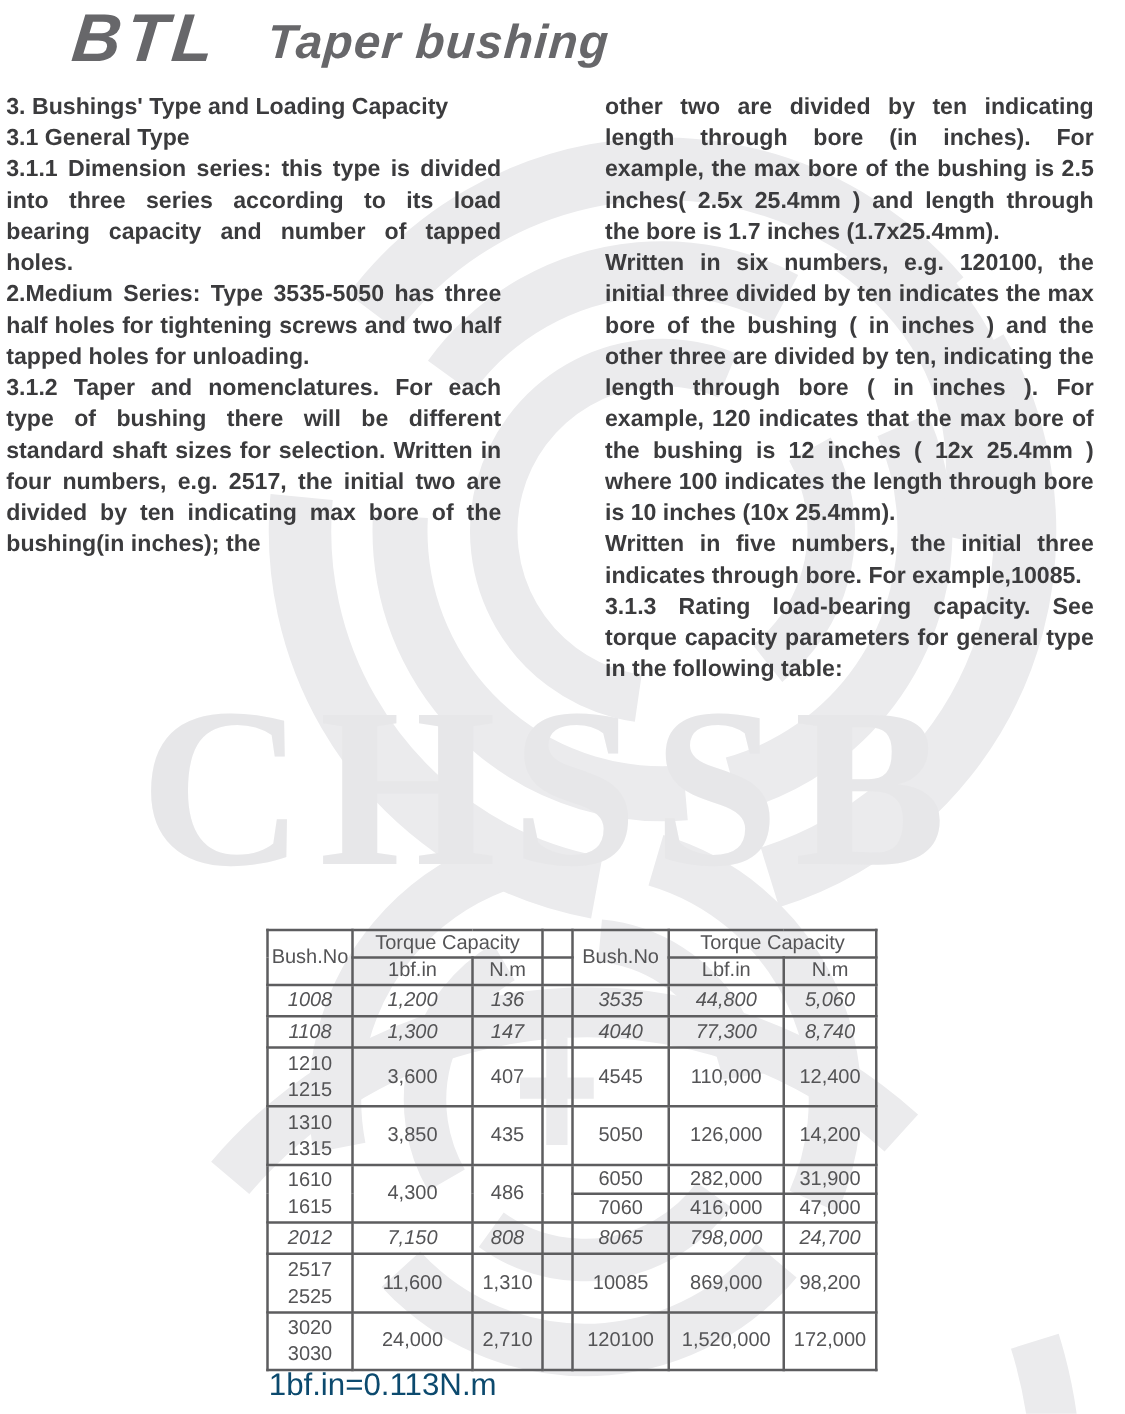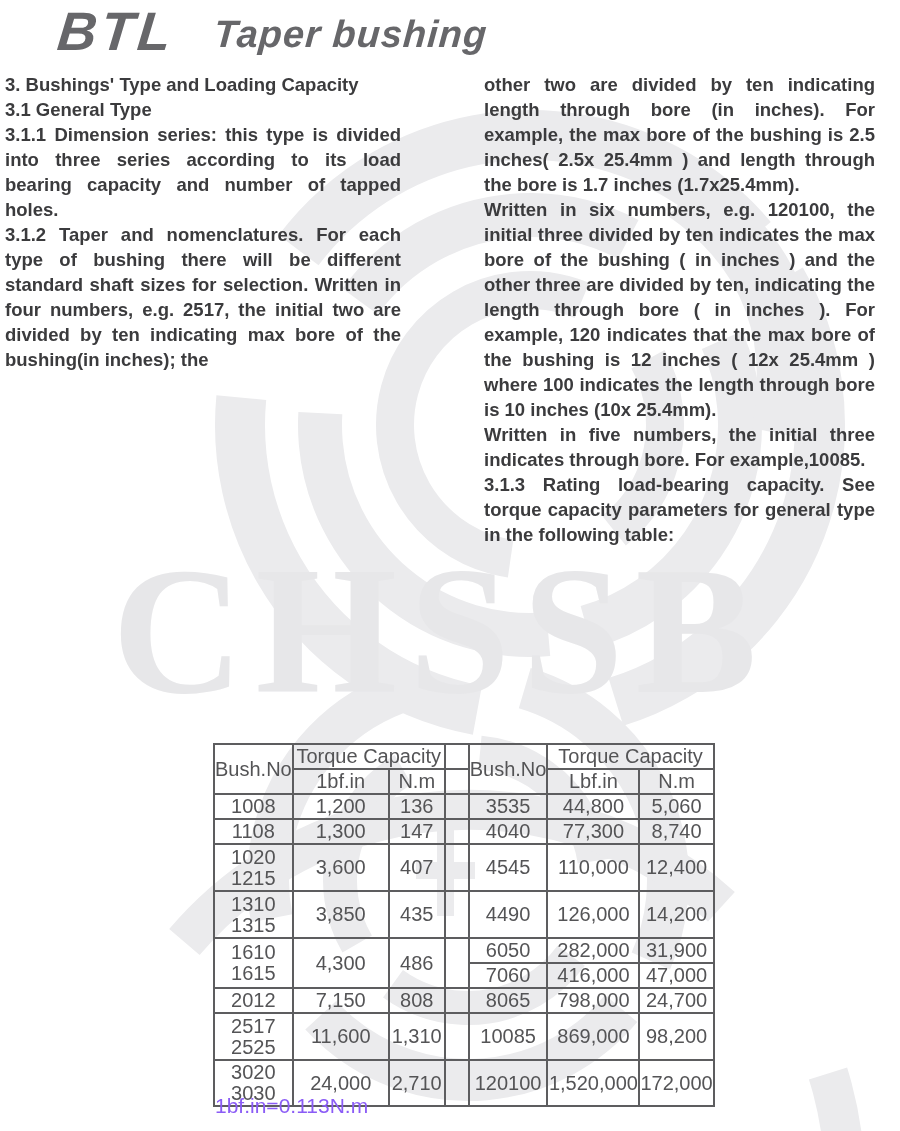--- a/index.html
+++ b/index.html
@@ -39,33 +39,33 @@
     color:#3b3b3d; text-align:justify;
   }
   .col p { margin:0; }
   .col-left  { left:5px;   width:396px; }
   .col-right { left:484px; width:391px; }
   .gap-before { margin-top:25px; }
   
   .cap-table {
     position:absolute; left:213px; top:743px;
     border-collapse:collapse; table-layout:fixed;
-    font-size:20px; color:#545456; background:transparent;
+    font-size:16px; color:#545456; background:transparent;
   }
   .cap-table td, .cap-table th {
     border:2px solid #5d5d5f;
     text-align:center; vertical-align:middle;
     padding:0; font-weight:normal;
   }
-  .rh22 { height:22px; } .rh25 { height:25px; }
+  .rh22 { height:22px; } .rh25 { height:25px;font-style:italic; }
   .rh47 { height:47px; } .rh23 { height:23px;margin-left:45px; } .rh46 { height:46px; }
   .bush2 div { line-height:21px; }
   .footnote {
     position:absolute; left:215px; top:1094px;
-    font-size:21px; color:#8b5cf6;
+    font-size:25px; color:#0c4a6e;
   }
 </style>
 </head>
 <body>
 
 <div class="page">
 
   <div class="wm-layer">
     <svg width="900" height="1131" viewBox="0 0 900 1131">
       <g fill="none" stroke="#ebebed">
@@ -87,20 +87,21 @@
 
   <div class="content">
 
     <div class="logo">BTL</div>
     <div class="doc-title">Taper bushing</div>
 
     <div class="col col-left">
       <p>3. Bushings' Type and Loading Capacity</p>
       <p>3.1 General Type</p>
       <p>3.1.1 Dimension series: this type is divided into three series according to its load bearing capacity and number of tapped holes.</p>
+      <p>2.Medium Series: Type 3535-5050 has three half holes for tightening screws and two half tapped holes for unloading.</p>
       <p>3.1.2 Taper and nomenclatures. For each type of bushing there will be different standard shaft sizes for selection. Written in four numbers, e.g. 2517, the initial two are divided by ten indicating max bore of the bushing(in inches); the</p>
     </div>
 
     <div class="col col-right">
       <p>other two are divided by ten indicating length through bore (in inches). For example, the max bore of the bushing is 2.5 inches( 2.5x 25.4mm ) and length through the bore is 1.7 inches (1.7x25.4mm).</p>
       <p>Written in six numbers, e.g. 120100, the initial three divided by ten indicates the max bore of the bushing ( in inches ) and the other three are divided by ten, indicating the length through bore ( in inches ). For example, 120 indicates that the max bore of the bushing is 12 inches ( 12x 25.4mm ) where 100 indicates the length through bore is 10 inches (10x 25.4mm).</p>
       <p>Written in five numbers, the initial three indicates through bore. For example,10085.</p>
       <p>3.1.3 Rating load-bearing capacity. See torque capacity parameters for general type in the following table:</p>
     </div>
 
@@ -143,39 +144,39 @@
         <td>1108</td>
         <td>1,300</td>
         <td>147</td>
         <td></td>
         <td>4040</td>
         <td>77,300</td>
         <td>8,740</td>
       </tr>
       <tr class="rh47">
         <td class="bush2">
-          <div>1020</div>
+          <div>1210</div>
               <div>1215</div>
         </td>
         <td>3,600</td>
         <td>407</td>
         <td></td>
         <td>4545</td>
         <td>110,000</td>
         <td>12,400</td>
       </tr>
       <tr class="rh47">
         <td class="bush2">
           <div>1310</div>
               <div>1315</div>
         </td>
         <td>3,850</td>
         <td>435</td>
         <td></td>
-        <td>4490</td>
+        <td>5050</td>
         <td>126,000</td>
         <td>14,200</td>
       </tr>
       <tr class="rh23">
         <td class="bush2" rowspan="2">
           <div>1610</div>
               <div>1615</div>
         </td>
         <td rowspan="2">4,300</td>
         <td rowspan="2">486</td>

